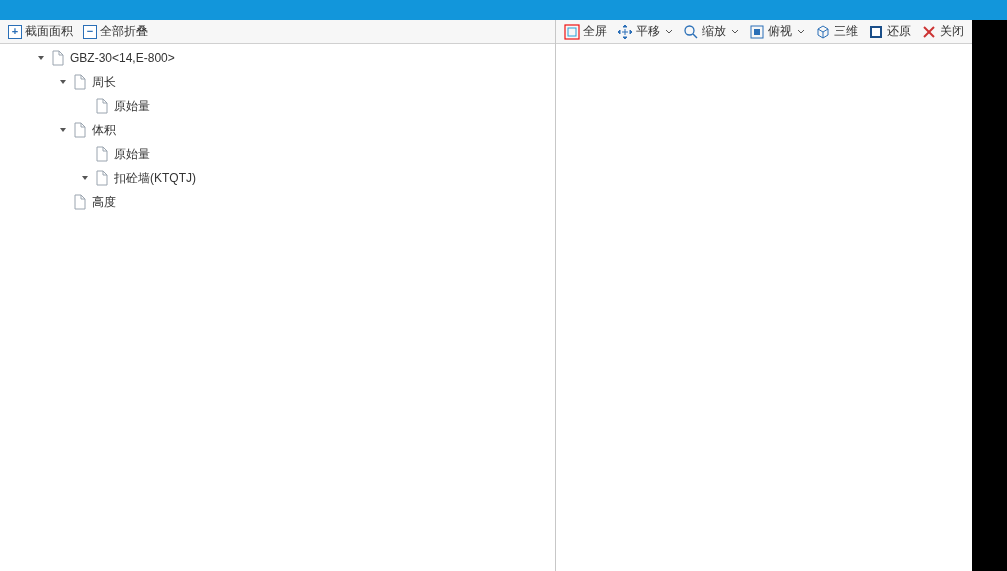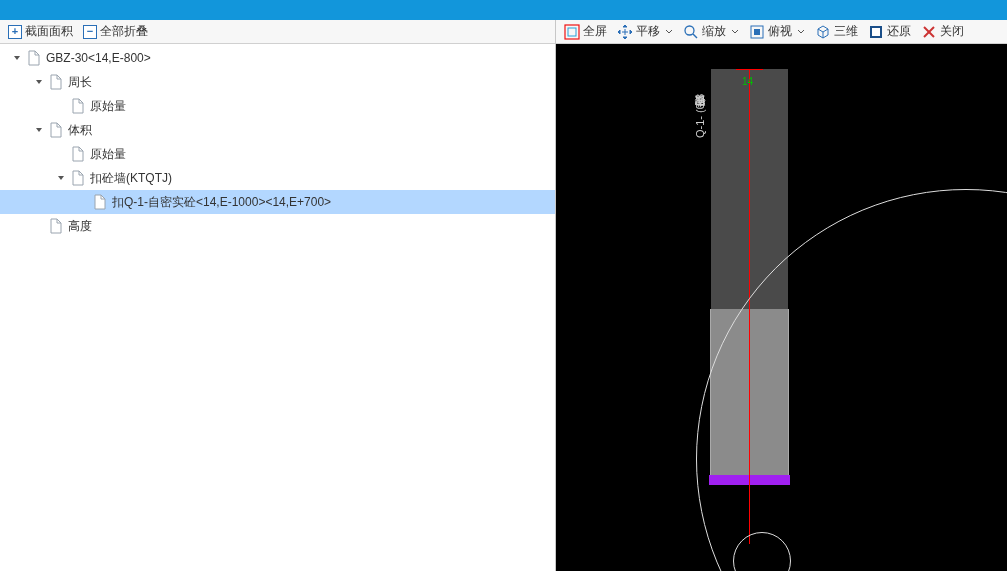--- a/index.html
+++ b/index.html
@@ -1,27 +1,27 @@
 <!DOCTYPE html>
 <html><head>
 <meta charset="utf-8">
 <style>
   * { box-sizing: border-box; margin: 0; padding: 0; font-family: "Microsoft YaHei", Arial, sans-serif; font-size: 12px; }
   html, body { width: 1007px; height: 571px; overflow: hidden; }
   .title-bar { height: 20px; background: #1296db; width: 100%; }
   .app { display: flex; height: calc(100% - 20px); width: 100%; }
   .left-panel { width: 556px; display: flex; flex-direction: column; border-right: 1px solid #c7c7c7; background: #fff; }
-  .right-panel { flex: 1; display: flex; flex-direction: column; background: #fff; }
+  .right-panel { flex: 1; display: flex; flex-direction: row; background: #fff; }
   .toolbar { height: 24px; display: flex; align-items: center; padding: 0 4px; gap: 2px; border-bottom: 1px solid #d0d0d0; background: #f7f7f7; }
   .tbtn { display: flex; align-items: center; gap: 3px; padding: 1px 4px; color: #333; cursor: pointer; user-select: none; }
   .tbtn .drop { margin-left: 2px; }
   .ico { width: 16px; height: 16px; display: inline-flex; align-items: center; justify-content: center; }
 
   .tree { flex: 1; overflow: auto; padding-top: 2px; }
-  .node { display: flex; align-items: center; height: 24px; cursor: pointer; }
+  .node { display: flex; align-items: center; height: 24px; cursor: pointer; padding-left: 24px; }
   .node.selected { background: #b3d7ff; }
   .expander { width: 18px; height: 18px; display: flex; align-items: center; justify-content: center; cursor: pointer; }
   .expander svg { width: 10px; height: 10px; }
   .expander.none { visibility: hidden; }
   .file-ico { width: 16px; height: 16px; margin-right: 4px; flex-shrink: 0; }
   .node-text { white-space: nowrap; color: #333; }
   .indent { display: inline-block; height: 1px; }
 
   .viewport { flex: 1; background: #000; position: relative; overflow: hidden; }
   .rect-top { position: absolute; left: 155px; top: 25px; width: 77px; height: 240px; background: #4a4a4a; }
@@ -117,29 +117,20 @@
           <span class="expander ">
             <svg viewBox="0 0 10 10">
               <path d="M2 3l3 4 3-4z" fill="#555"></path>
             </svg>
           </span>
           <span class="file-ico"><svg viewBox="0 0 16 16">
               <path d="M3 1h6l4 4v10H3z" fill="#fff" stroke="#9aa4af" stroke-width="1"></path>
               <path d="M9 1v4h4" fill="none" stroke="#9aa4af"></path>
             </svg></span>
           <span class="node-text">扣砼墙(KTQTJ)</span>
-        </div>
-        <div class="node selected">
-          <span class="indent" style="width: 74px;"></span>
-          <span class="expander none"></span>
-          <span class="file-ico"><svg viewBox="0 0 16 16">
-              <path d="M3 1h6l4 4v10H3z" fill="#fff" stroke="#9aa4af" stroke-width="1"></path>
-              <path d="M9 1v4h4" fill="none" stroke="#9aa4af"></path>
-            </svg></span>
-          <span class="node-text">扣Q-1-自密实砼&lt;14,E-1000&gt;&lt;14,E+700&gt;</span>
         </div>
         <div class="node">
           <span class="indent" style="width: 30px;"></span>
           <span class="expander none"></span>
           <span class="file-ico"><svg viewBox="0 0 16 16">
               <path d="M3 1h6l4 4v10H3z" fill="#fff" stroke="#9aa4af" stroke-width="1"></path>
               <path d="M9 1v4h4" fill="none" stroke="#9aa4af"></path>
             </svg></span>
           <span class="node-text">高度</span>
         </div>

